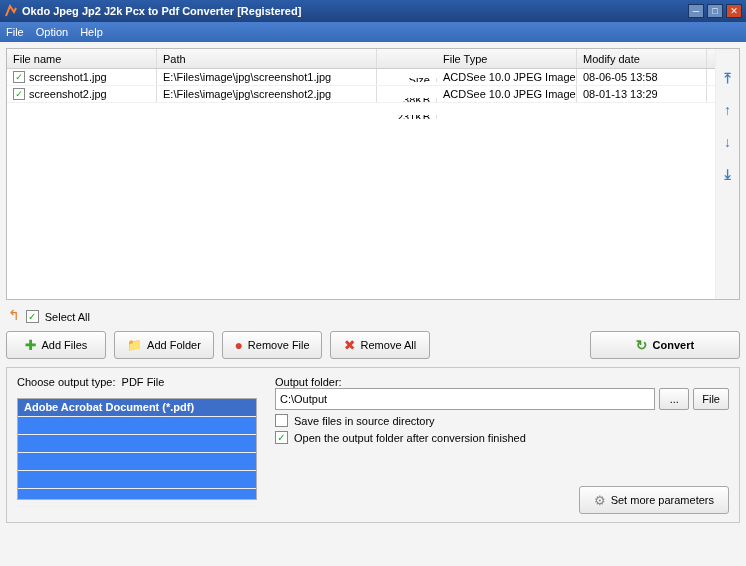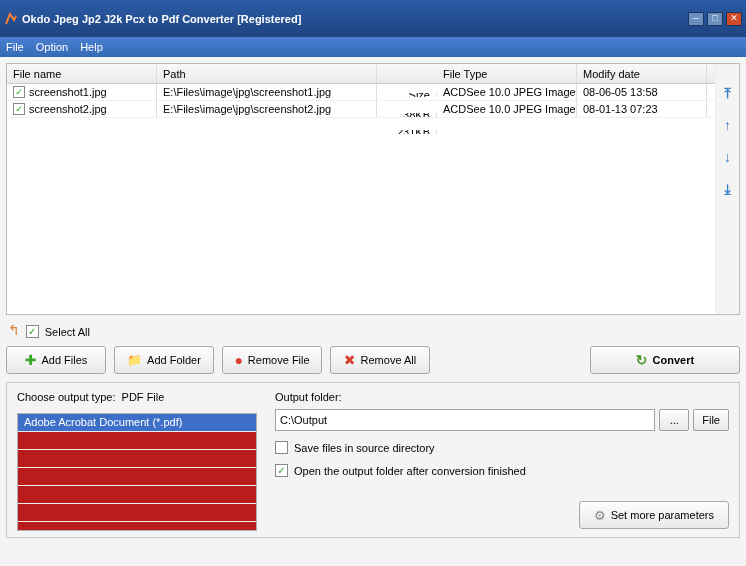--- a/index.html
+++ b/index.html
@@ -1,17 +1,17 @@
 <!DOCTYPE html>
 <html><head>
 <meta charset="utf-8">
 <style>
 * { box-sizing: border-box; margin: 0; padding: 0; font-family: Tahoma, Arial, sans-serif; font-size: 11px; }
 body { background: #f0f0f0; width: 746px; height: 566px; overflow: hidden; }
-.titlebar { height: 37px; background: linear-gradient(#2b5ca8,#1f4480); color: #fff; display: flex; align-items: center; padding: 0 4px; }
+.titlebar { height: 22px; background: linear-gradient(#2b5ca8,#1f4480); color: #fff; display: flex; align-items: center; padding: 0 4px; }
 .titlebar .icon { width: 14px; height: 14px; margin-right: 4px; }
 .titlebar .title { flex: 1; font-weight: bold; }
 .winbtn { width: 16px; height: 14px; margin-left: 3px; border: 1px solid #1a3660; display: flex; align-items: center; justify-content: center; cursor: pointer; font-size: 9px; line-height: 1; }
 .winbtn.min { background: #6b8fbf; color: #fff; }
 .winbtn.max { background: #6b8fbf; color: #fff; }
 .winbtn.close { background: #d04a2a; color: #fff; }
 .menubar { height: 20px; background: linear-gradient(#4a7fd0,#356ab8); display: flex; align-items: center; padding: 0 6px; gap: 12px; color: #fff; }
 .menubar span { cursor: pointer; }
 .content { background: #f4f4f4; padding: 6px; height: calc(566px - 42px); }
 .listbox { border: 1px solid #bbb; background: #fff; height: 252px; display: flex; }
@@ -30,24 +30,24 @@
 .arrowbtn { width: 18px; height: 18px; display: flex; align-items: center; justify-content: center; cursor: pointer; color: #3a7ec8; font-size: 14px; font-weight: bold; }
 .selrow { display: flex; align-items: center; gap: 6px; padding: 6px 2px; }
 .selrow .arrowup { color: #e08030; font-size: 14px; }
 .actionrow { display: flex; gap: 8px; align-items: center; padding: 2px 0 8px 0; }
 .btn { height: 28px; min-width: 100px; background: linear-gradient(#fefefe,#e8e8e8); border: 1px solid #a8a8a8; border-radius: 3px; display: flex; align-items: center; justify-content: center; gap: 5px; cursor: pointer; padding: 0 10px; }
 .btn.convert { min-width: 150px; font-weight: bold; }
 .spacer { flex: 1; }
 .group { border: 1px solid #c8c8c8; height: 156px; display: flex; padding: 8px 10px; gap: 18px; }
 .left { width: 240px; }
 .left .label { margin-bottom: 10px; }
-.typelist { border: 1px solid #b0b0b0; height: 118px; background: #b91c1c; }
+.typelist { border: 1px solid #b0b0b0; height: 102px; background: #3b82f6; font-weight: bold; }
 .typelist .row { height: 18px; padding: 2px 6px; border-bottom: 1px solid #eee; }
 .typelist .row.sel { background: #3e6fc8; color: #fff; }
-.right { flex: 1; display: flex; flex-direction: column; gap: 6px; }
+.right { flex: 1; display: flex; flex-direction: column; }
 .outrow { display: flex; gap: 4px; }
 .outrow input[type=text] { flex: 1; height: 22px; border: 1px solid #a0a0a0; padding: 0 4px; background: #fff; }
 .outrow .smallbtn { height: 22px; min-width: 30px; background: linear-gradient(#fefefe,#e8e8e8); border: 1px solid #a0a0a0; border-radius: 2px; cursor: pointer; padding: 0 8px; display: flex; align-items:center; justify-content:center; }
 .chk { display: flex; align-items: center; gap: 6px; margin-top: 4px; }
 .chk .box { width: 13px; height: 13px; border: 1px solid #888; background: #fff; display: flex; align-items: center; justify-content: center; font-size: 10px; color: #19a619; }
 .bottomrow { margin-top: auto; display: flex; justify-content: flex-end; }
 .icon-add { color: #3aa62a; font-size: 14px; }
 .icon-folder { color: #e8a030; font-size: 12px; }
 .icon-remove { color: #d84030; font-size: 14px; }
 .icon-convert { color: #4a9a30; font-size: 14px; }
@@ -96,21 +96,21 @@
             <div class="td col-date">08-06-05 13:58</div>
           </div>
           <div class="tr">
             <div class="td col-name">
               <span class="checkbox">✓</span>
               <span>screenshot2.jpg</span>
             </div>
             <div class="td col-path">E:\Files\image\jpg\screenshot2.jpg</div>
             <div class="td col-size">231KB</div>
             <div class="td col-type">ACDSee 10.0 JPEG Image</div>
-            <div class="td col-date">08-01-13 07:23</div>
+            <div class="td col-date">08-01-13 13:29</div>
           </div>
         </div>
     </div>
     <div class="sidebtns">
       <div class="arrowbtn">⤒</div>
       <div class="arrowbtn">↑</div>
       <div class="arrowbtn">↓</div>
       <div class="arrowbtn">⤓</div>
     </div>
   </div>

